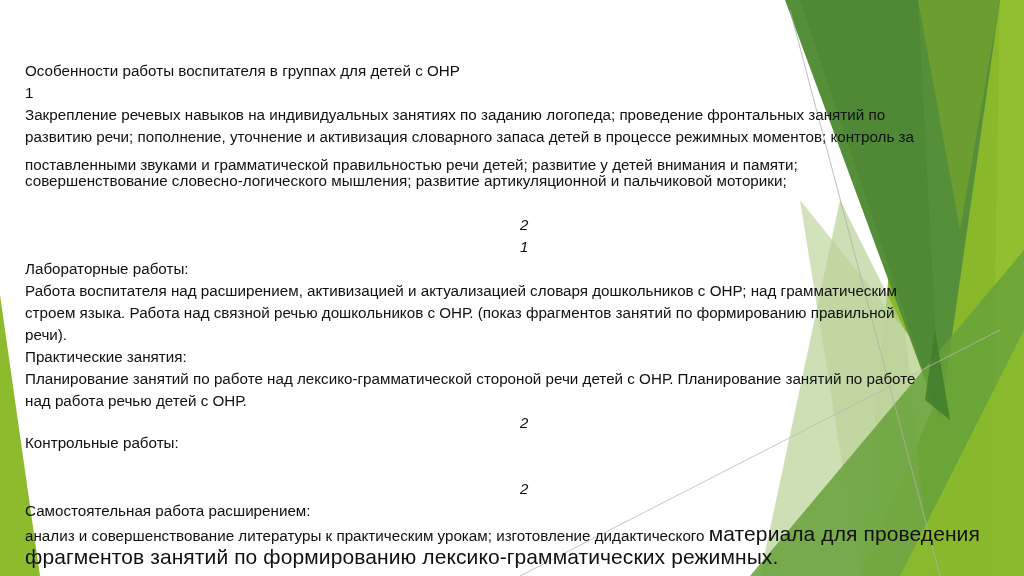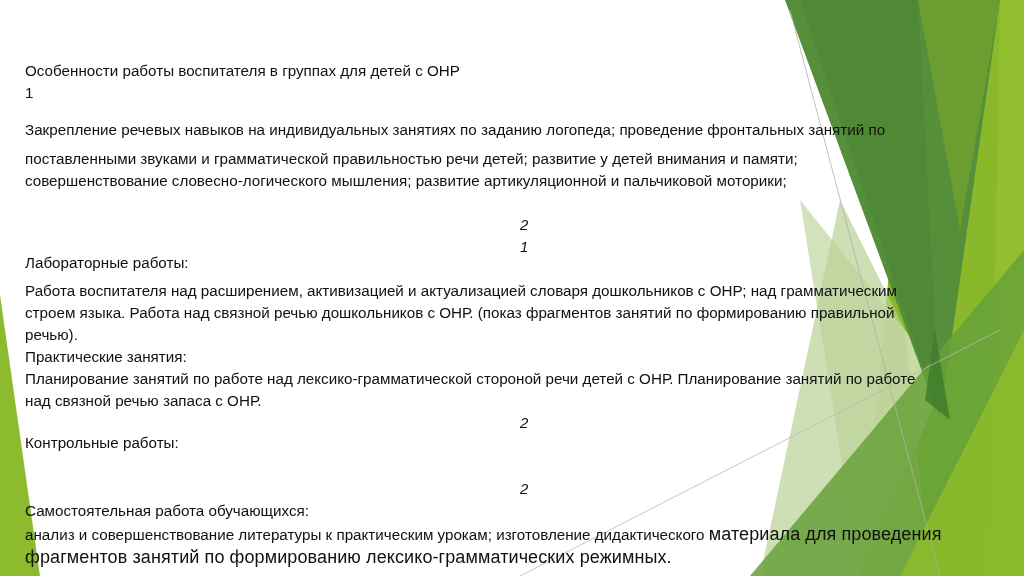--- a/index.html
+++ b/index.html
@@ -1,21 +1,21 @@
 <!DOCTYPE html>
 <html><head>
 <meta charset="utf-8">
 <style>
   html, body { margin: 0; padding: 0; }
   body { width: 1024px; height: 576px; overflow: hidden; background: #ffffff; position: relative; font-family: "Liberation Sans", sans-serif; }
   #deco { position: absolute; left: 0; top: 0; width: 1024px; height: 576px; z-index: 0; }
   #slide { position: absolute; left: 0; top: 0; width: 1024px; height: 576px; z-index: 1; }
   .ln { position: absolute; left: 25px; font-size: 15.2px; color: #111; white-space: nowrap; line-height: 18px; }
   .num { position: absolute; left: 520px; font-size: 15px; color: #111; font-style: italic; line-height: 18px; }
-  .big { font-size: 18px; letter-spacing: 0.1px; }
+  .big { font-size: 21px; letter-spacing: 0.1px; }
 </style>
 </head>
 <body>
 
 <svg id="deco" viewBox="0 0 1024 576" xmlns="http://www.w3.org/2000/svg">
 
   <polygon points="0,295 0,576 40,576" fill="#8cbb2e"></polygon>
 
   <polygon points="915,0 1024,0 1024,576 860,576" fill="#89b92b"></polygon>
   <polygon points="1000,0 1024,0 1024,576 990,576" fill="#95c233" opacity="0.7"></polygon>
@@ -27,35 +27,36 @@
   <polygon points="750,576 1024,250 1024,576" fill="#67a13a" opacity="0.85"></polygon>
   <polygon points="900,576 1024,330 1024,576" fill="#8cbb2c" opacity="0.9"></polygon>
   <polygon points="935,330 950,420 925,400" fill="#3f7a2a" opacity="0.8"></polygon>
   <line x1="790" y1="10" x2="940" y2="576" stroke="#b0b0a8" stroke-width="0.8"></line>
   <line x1="520" y1="576" x2="1000" y2="330" stroke="#b8b8b0" stroke-width="0.8"></line>
 </svg>
 
 <div id="slide">
   <div class="ln" style="top:62px">Особенности работы воспитателя в группах для детей с ОНР</div>
   <div class="ln" style="top:84px">1</div>
-  <div class="ln" style="top:121px">Закрепление речевых навыков на индивидуальных занятиях по заданию логопеда; проведение фронтальных занятий по</div>
-  <div class="ln" style="top:150px">поставленными звуками и грамматической правильностью речи детей; развитие у детей внимания и памяти;</div>
+  <div class="ln" style="top:106px">Закрепление речевых навыков на индивидуальных занятиях по заданию логопеда; проведение фронтальных занятий по</div>
+  <div class="ln" style="top:128px">развитию речи; пополнение, уточнение и активизация словарного запаса детей в процессе режимных моментов; контроль за</div>
+  <div class="ln" style="top:156px">поставленными звуками и грамматической правильностью речи детей; развитие у детей внимания и памяти;</div>
   <div class="ln" style="top:172px">совершенствование словесно-логического мышления; развитие артикуляционной и пальчиковой моторики;</div>
   <div class="num" style="top:216px">2</div>
   <div class="num" style="top:238px">1</div>
 
-  <div class="ln" style="top:254px">Лабораторные работы:</div>
+  <div class="ln" style="top:260px">Лабораторные работы:</div>
   <div class="ln" style="top:282px">Работа воспитателя над расширением, активизацией и актуализацией словаря дошкольников с ОНР; над грамматическим</div>
   <div class="ln" style="top:304px">строем языка. Работа над связной речью дошкольников с ОНР. (показ фрагментов занятий по формированию правильной</div>
-  <div class="ln" style="top:326px">речью).</div>
+  <div class="ln" style="top:326px">речи).</div>
 
   <div class="ln" style="top:348px">Практические занятия:</div>
   <div class="ln" style="top:370px">Планирование занятий по работе над лексико-грамматической стороной речи детей с ОНР. Планирование занятий по работе</div>
-  <div class="ln" style="top:392px">над связной речью запаса с ОНР.</div>
+  <div class="ln" style="top:392px">над работа речью детей с ОНР.</div>
   <div class="num" style="top:414px">2</div>
 
   <div class="ln" style="top:434px">Контрольные работы:</div>
   <div class="num" style="top:480px">2</div>
 
-  <div class="ln" style="top:502px">Самостоятельная работа обучающихся:</div>
+  <div class="ln" style="top:502px">Самостоятельная работа расширением:</div>
   <div class="ln" style="top:525px"><span>анализ и совершенствование литературы к практическим урокам; изготовление дидактического </span><span class="big">материала для проведения</span></div>
   <div class="ln big" style="top:548px">фрагментов занятий по формированию лексико-грамматических режимных.</div>
 </div>
 
 </body></html>

